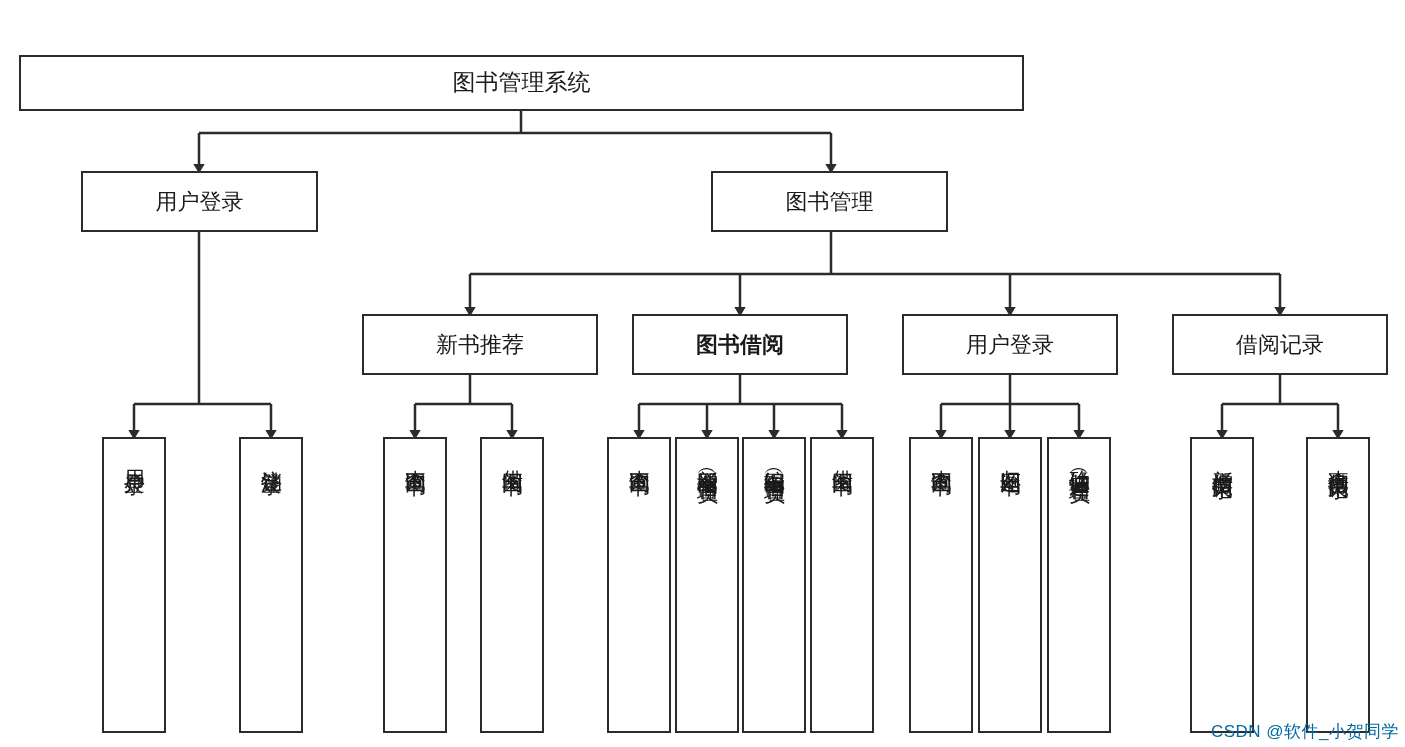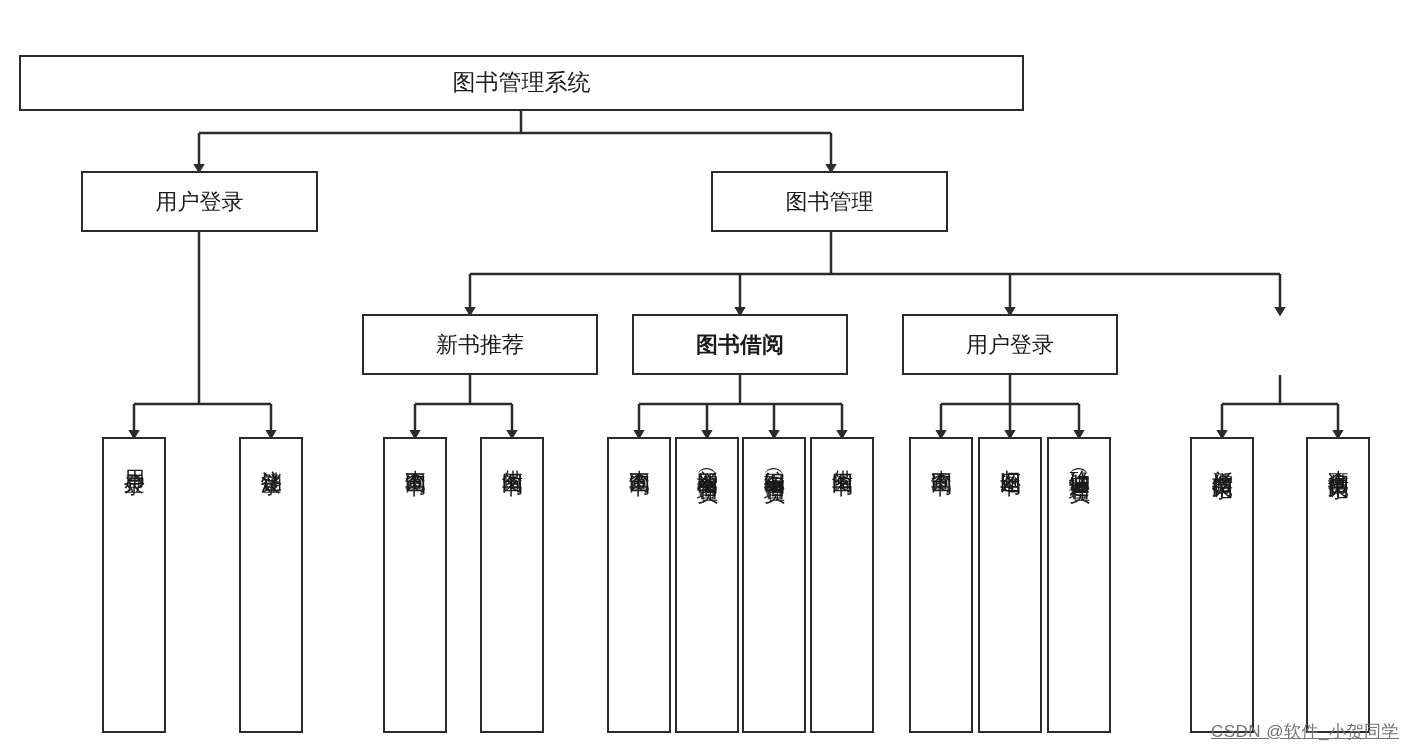--- a/index.html
+++ b/index.html
@@ -59,24 +59,23 @@
   }
   .htext {
     white-space: nowrap;
     display: block;
   }
   .watermark {
     position: absolute;
     right: 6px;
     bottom: 4px;
     font-size: 17px;
-    color: #737373;
+    color: #0369a1;
     letter-spacing: 0.5px;
     white-space: nowrap;
-    text-decoration: underline;
   }
 </style>
 </head>
 <body>
 
 <div id="canvas">
 
   <svg id="wires" viewBox="0 0 1405 747">
     <defs>
       <marker id="arrow" markerWidth="10" markerHeight="12" refX="1.5" refY="6" orient="auto" markerUnits="userSpaceOnUse">
@@ -141,20 +140,23 @@
 
   <div class="node branch" style="left:362px; top:314px; width:236px; height:61px;">
     <span class="htext">新书推荐</span>
   </div>
   <div class="node branch" style="left:632px; top:314px; width:216px; height:61px;font-weight:bold;">
     <span class="htext">图书借阅</span>
   </div>
   <div class="node branch" style="left:902px; top:314px; width:216px; height:61px;">
     <span class="htext">用户登录</span>
   </div>
+  <div class="node branch" style="left:1172px; top:314px; width:216px; height:61px;">
+    <span class="htext">借阅记录</span>
+  </div>
 
   <div class="node leaf" style="left:102px; top:437px; width:64px; height:296px;">
     <span class="vtext">用户登录</span>
   </div>
   <div class="node leaf" style="left:239px; top:437px; width:64px; height:296px;">
     <span class="vtext">注销登录</span>
   </div>
 
   <div class="node leaf" style="left:383px; top:437px; width:64px; height:296px;">
     <span class="vtext">查询图书</span>

